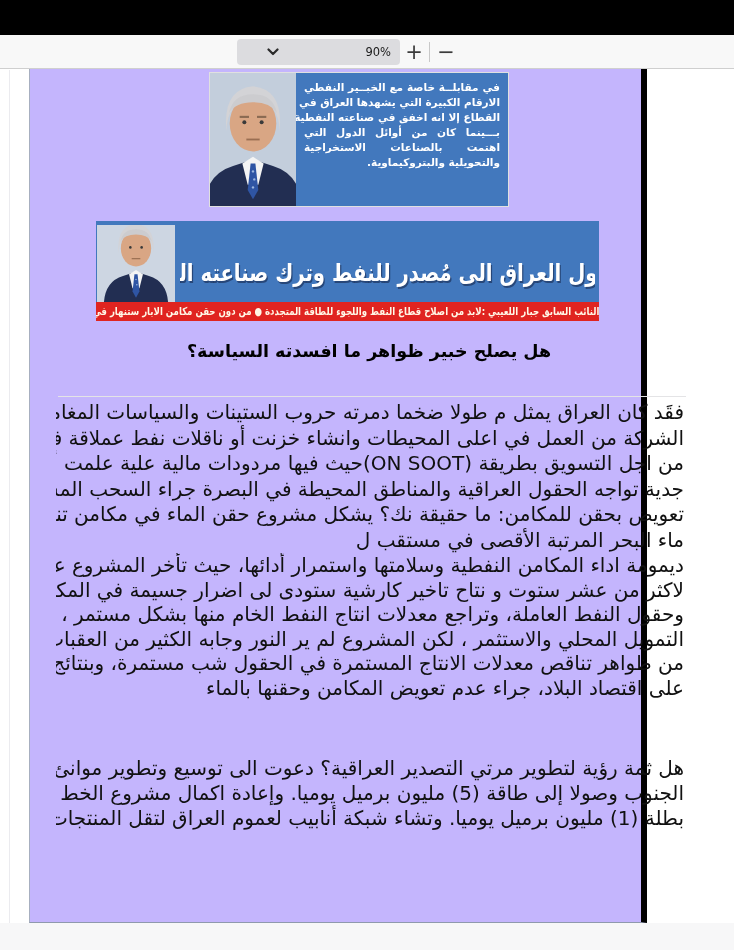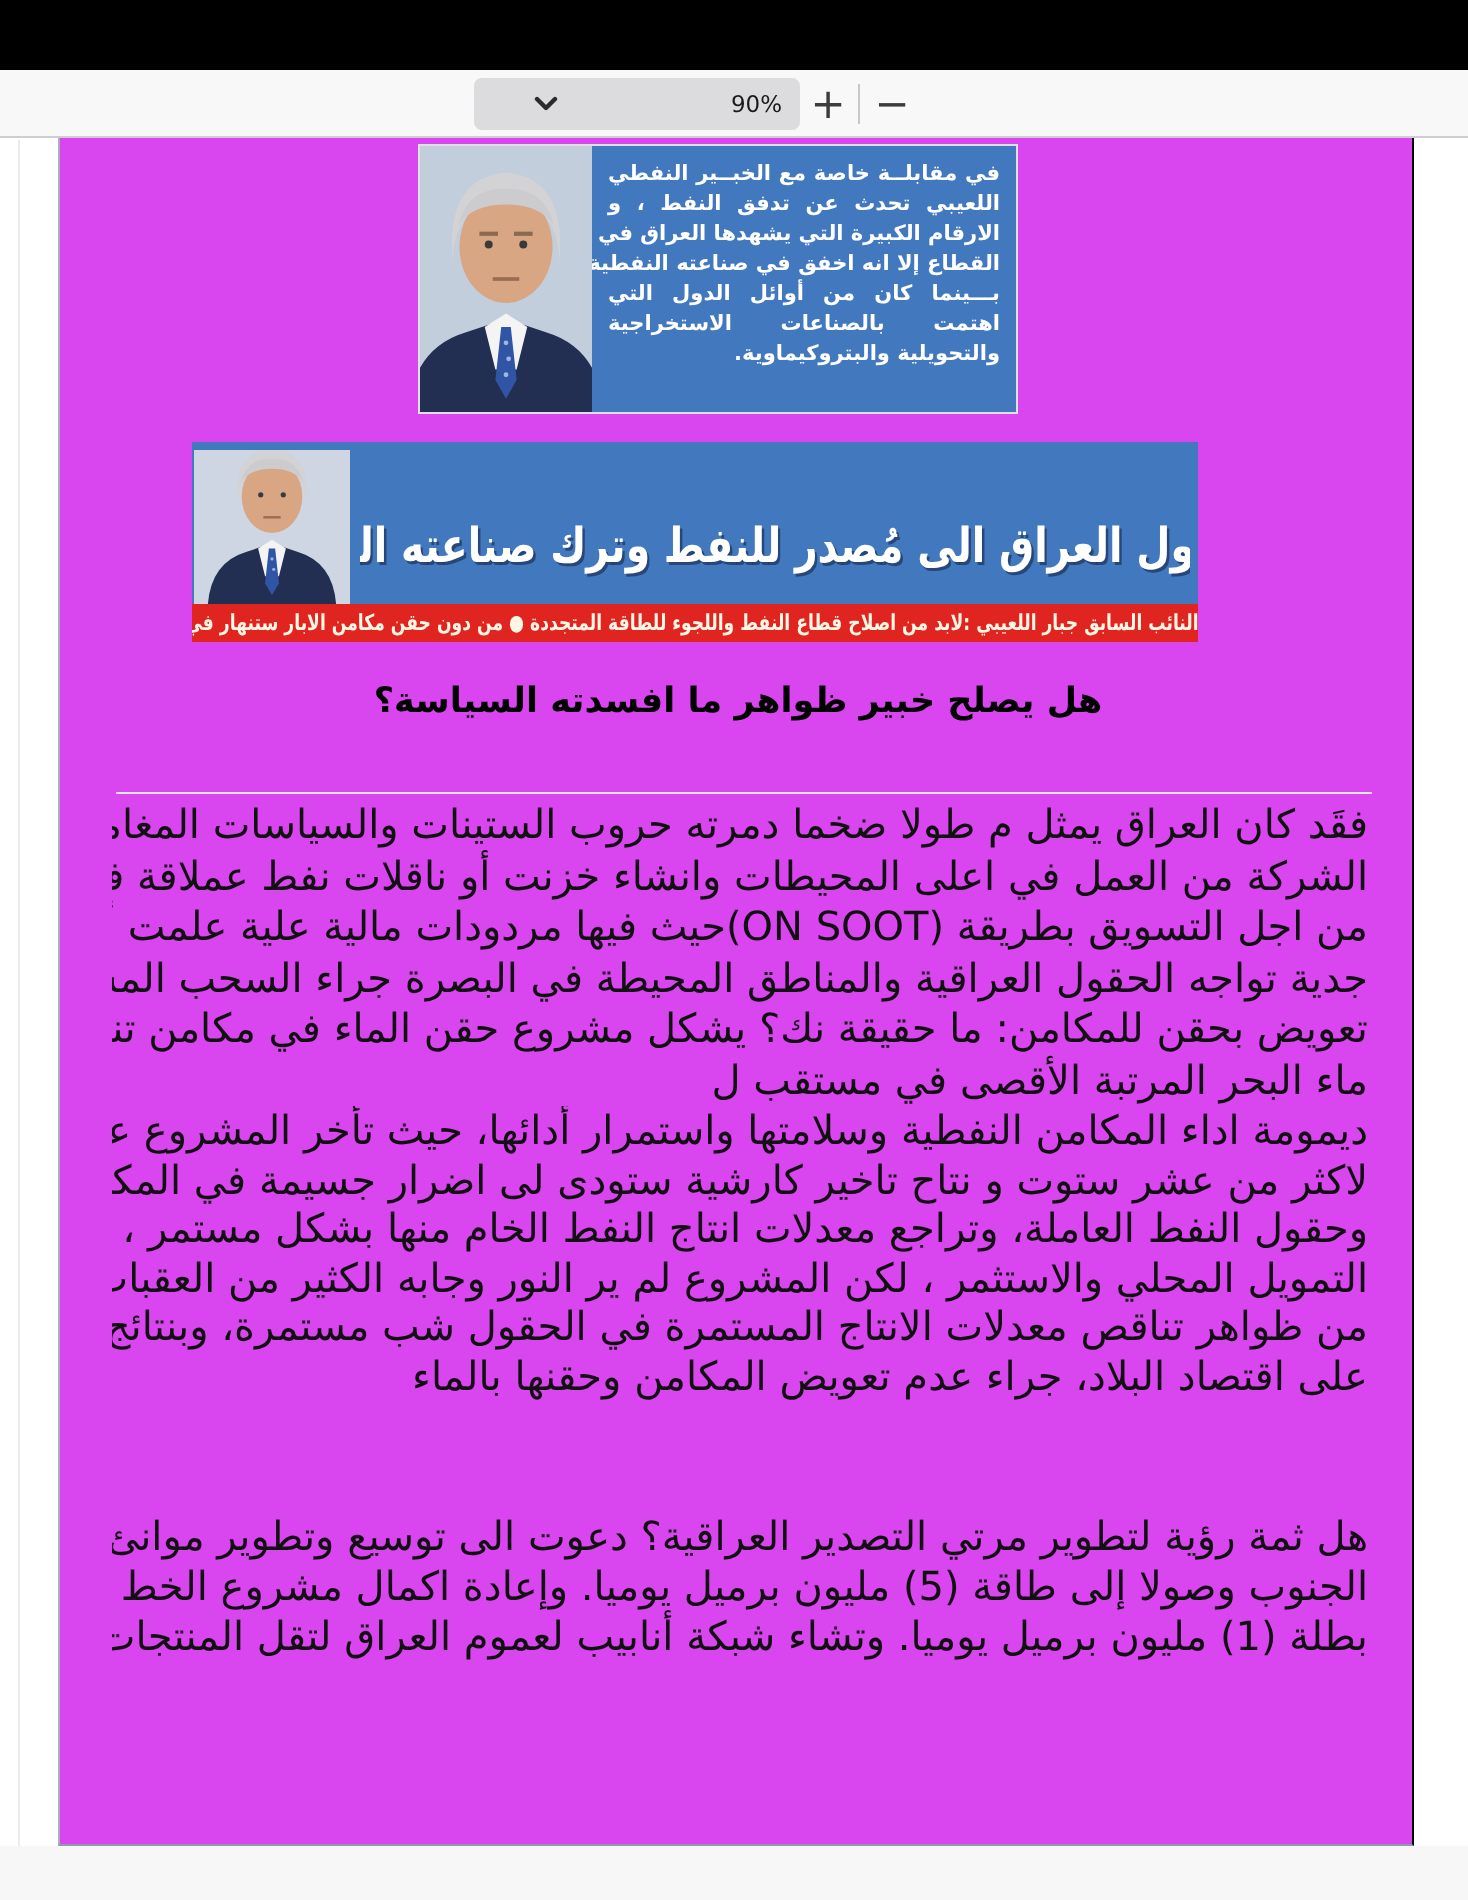--- a/index.html
+++ b/index.html
@@ -19,22 +19,22 @@
   .zbtn { position:absolute; top:0; height:34px; width:24px; background:transparent; border:none;
           font-size:21px; font-weight:400; color:#3c3c3c; line-height:32px; text-align:center; cursor:pointer;
           font-family:"DejaVu Sans", sans-serif; }
   .zbtn.plus { left:402px; }
   .zbtn.minus { left:434px; }
   .vdiv { position:absolute; left:429px; top:7px; width:1px; height:20px; background:#c8c8c8; }
 
   
   .viewer { position:absolute; left:0; top:70px; width:734px; height:880px; background:#fff; }
   .left-guide { position:absolute; left:9px; top:0; width:1px; height:853px; background:#ebebef; }
-  .page { position:absolute; left:29px; top:-1px; width:678px; height:854px; background:#d946ef;
-          border-left:1px solid #a7afc0; border-right:1px solid #000000; border-bottom:1px solid #8f99ad; }
+  .page { position:absolute; left:29px; top:-1px; width:618px; height:854px; background:#c4b5fd;
+          border-left:1px solid #a7afc0; border-right:6px solid #000000; border-bottom:1px solid #8f99ad; }
   .below-page { position:absolute; left:0; top:853px; width:734px; height:27px; background:#f7f7f8; }
 
   
   .interview-card { position:absolute; left:179px; top:3px; width:300px; height:135px;
                     display:flex; flex-direction:row; border:1px solid #e0e0e0; overflow:hidden; }
   .card-photo { width:86px; height:100%; background:#c3cedc; flex:none; }
   .card-text { flex:1; background:#4278bd; color:#ffffff; direction:rtl; text-align:justify;
                padding:7px 8px 5px 8px; font-size:10.5px; font-weight:bold; overflow:hidden; }
   .card-text .cline { white-space:nowrap; line-height:15px; text-align:justify; text-align-last:justify; }
   .card-text .cline:last-child { text-align-last:right; }
@@ -106,21 +106,20 @@
             <path d="M8 100 Q10 76 30 70 L45 65 L60 70 Q80 76 82 100 Z" fill="#222e52"></path>
             <path d="M37 68 L45 63 L53 68 L49 84 L41 84 Z" fill="#f4f4f4"></path>
             <path d="M43.2 68 L46.8 68 L49 88 L45 95 L41 88 Z" fill="#2f55a4"></path>
             <circle cx="45" cy="74" r="0.9" fill="#9db7e0"></circle>
             <circle cx="46" cy="80" r="0.9" fill="#9db7e0"></circle>
             <circle cx="45" cy="86" r="0.9" fill="#9db7e0"></circle>
           </svg>
         </div>
         <div class="card-text">
           <div class="cline">في مقابلــة خاصة مع الخبــير النفطي</div>
-          <div class="cline">اللعيبي تحدث عن تدفق النفط ، و</div>
           <div class="cline">الارقام الكبيرة التي يشهدها العراق في هذا</div>
           <div class="cline">القطاع إلا انه اخفق في صناعته النفطية</div>
           <div class="cline">بـــينما كان من أوائل الدول التي</div>
           <div class="cline">اهتمت بالصناعات الاستخراجية</div>
           <div class="cline">والتحويلية والبتروكيماوية.</div>
         </div>
       </div>
 
       <div class="banner">
         <div class="banner-blue">

